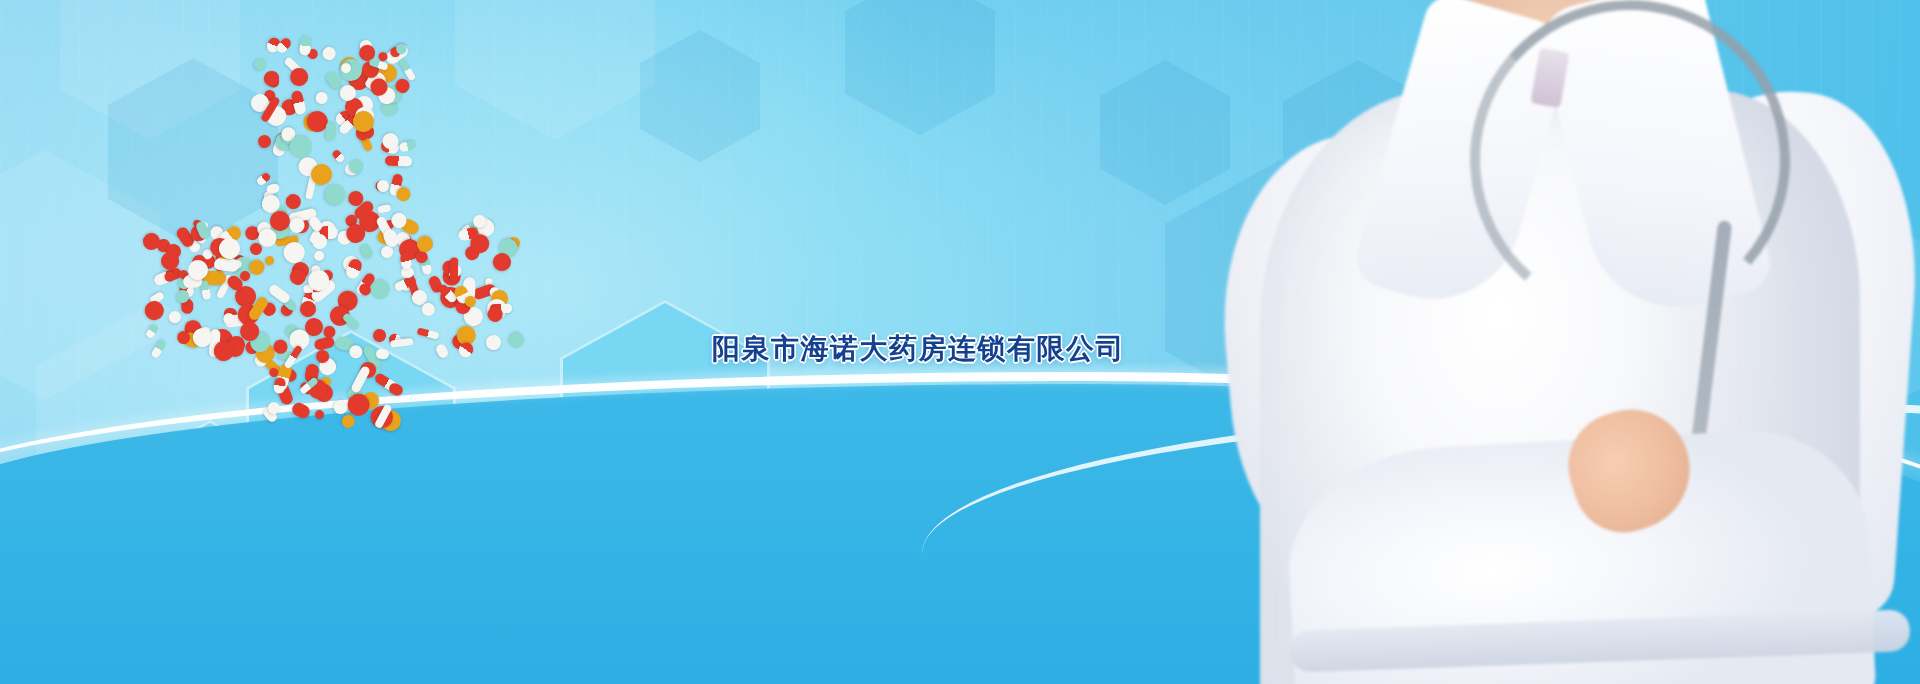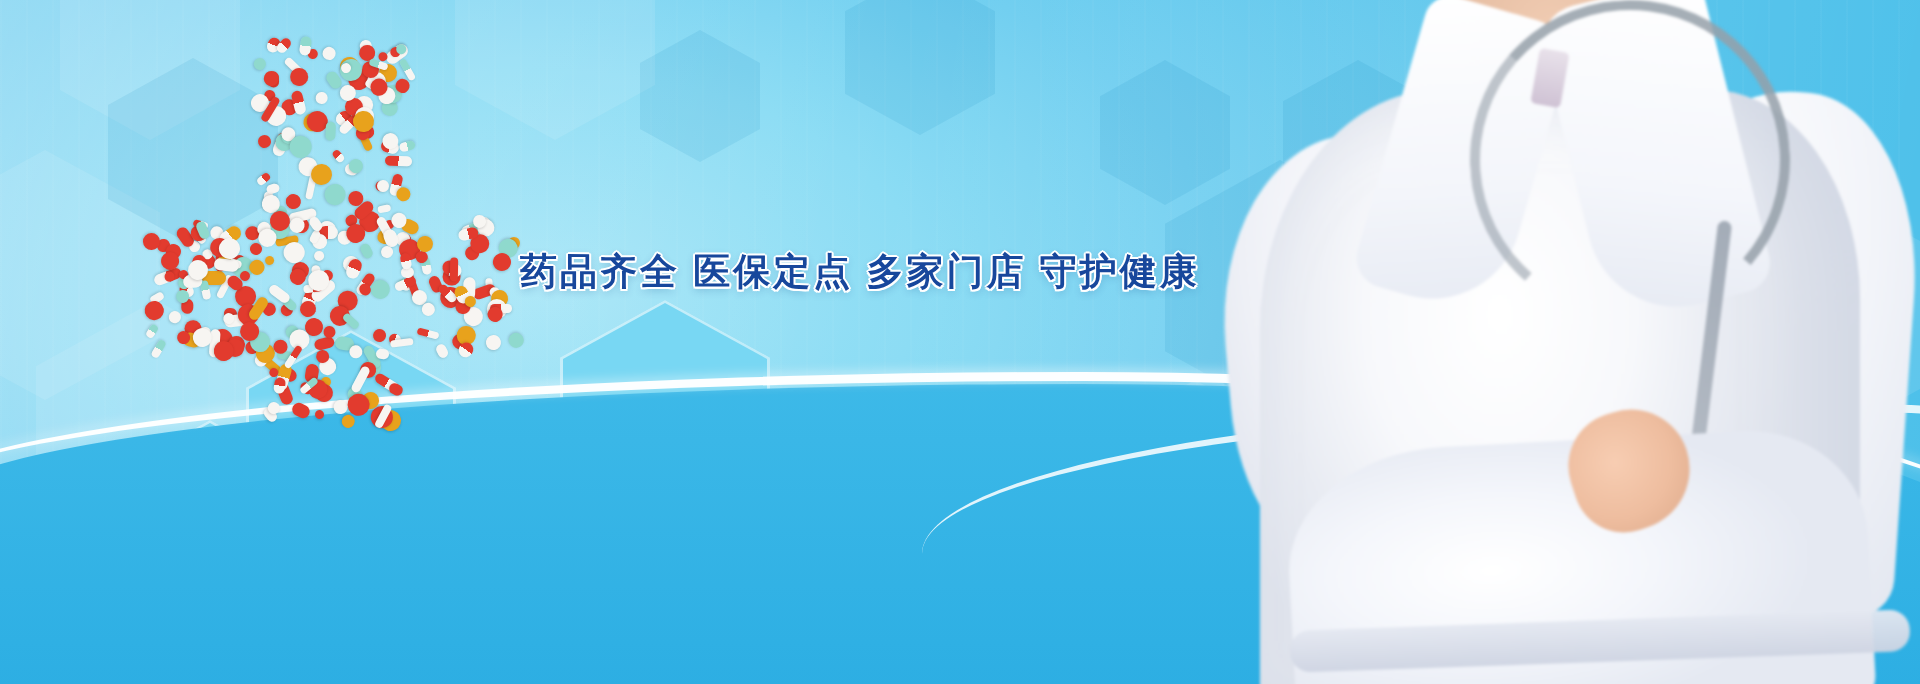--- a/index.html
+++ b/index.html
@@ -614,16 +614,16 @@
     <div class="d-collarR"></div>
     <div class="d-badge"></div>
     <div class="d-stetho"></div>
     <div class="d-stetho-tube"></div>
     <div class="d-arms"></div>
     <div class="d-hand"></div>
     <div class="d-belt"></div>
   </div>
 
   <div class="copy">
-    <div class="subline">药品齐全  医保定点  多家门店  守护健康</div>
+    <div class="company">阳泉市海诺大药房连锁有限公司</div>
   </div>
 
 </div>
 
 </body></html>

